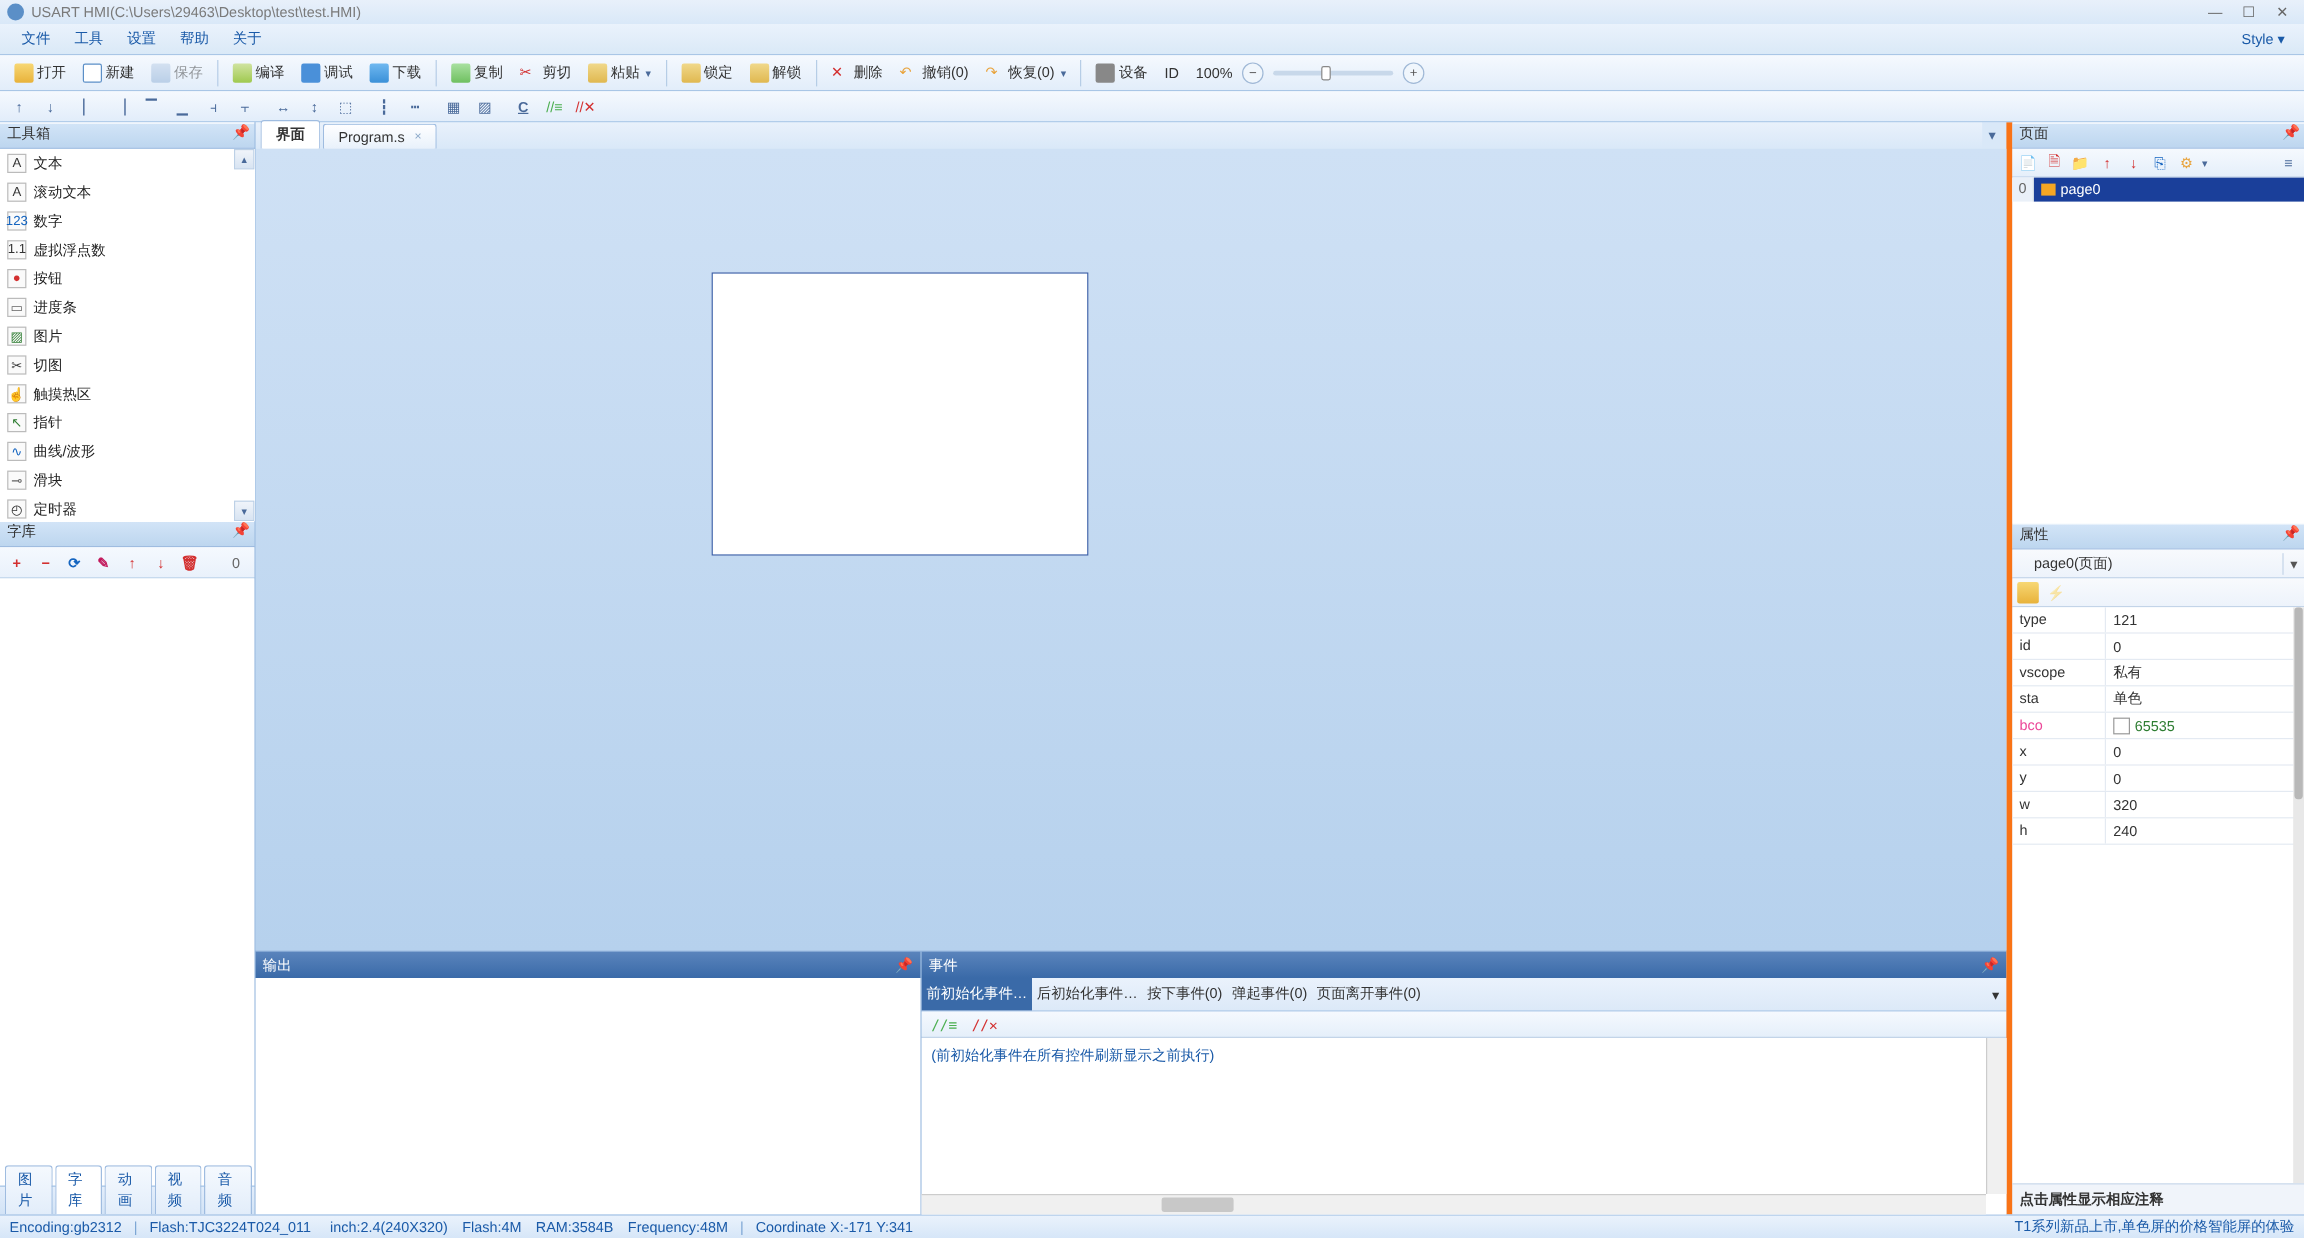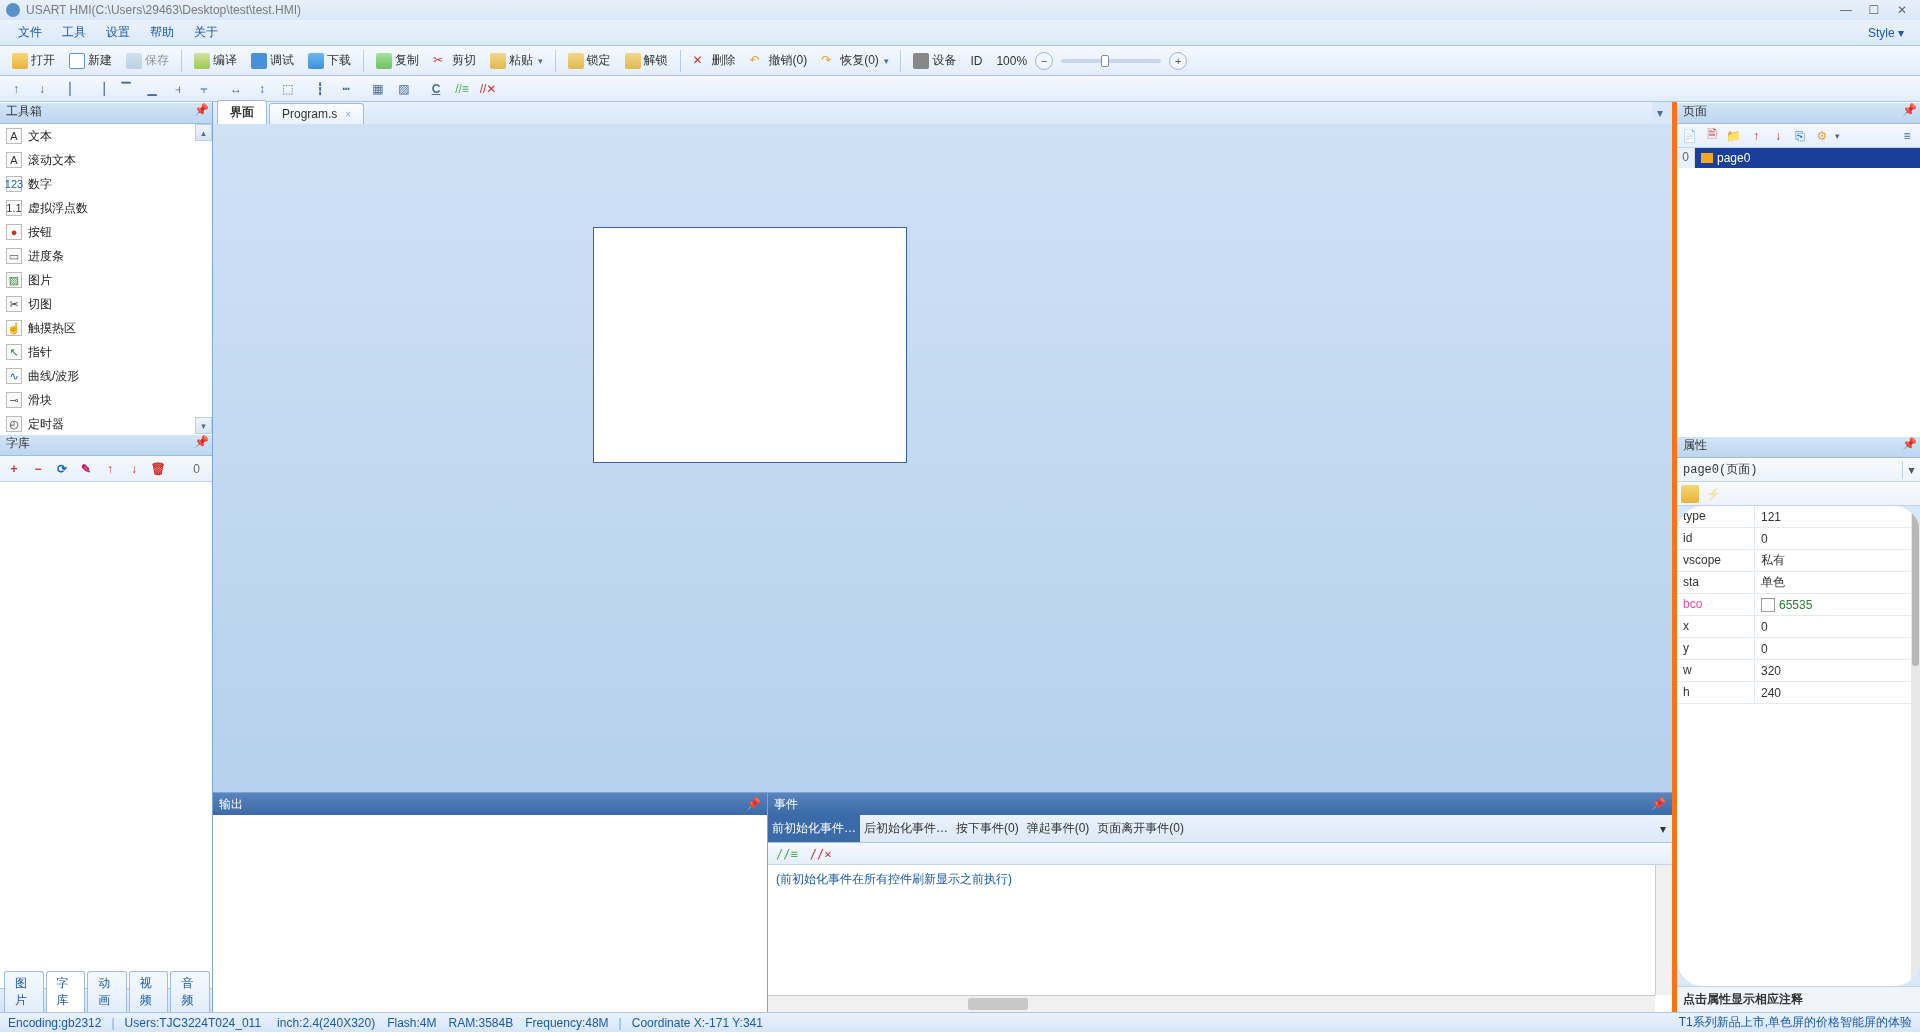--- a/index.html
+++ b/index.html
@@ -99,25 +99,25 @@
 
 .page-toolbar { height: 24px; background: linear-gradient(#f5f9fe,#e5effa); border-bottom: 1px solid #c3d4e8; display: flex; align-items: center; padding: 0 4px; gap: 4px; }
 .page-toolbar .pb { width: 18px; height: 18px; display: flex; align-items: center; justify-content: center; cursor: default; }
 .page-list { flex: 1; background: #fff; }
 .page-list .page-row { display: flex; height: 20px; }
 .page-list .page-idx { width: 18px; background: #eaf0f8; border-right: 1px solid #d0dae6; text-align: center; color: #666; padding-top: 2px; }
 .page-list .page-name { flex: 1; background: #1a3f9a; color: #fff; padding: 2px 6px; display: flex; align-items: center; gap: 4px; }
 .page-list .page-icon { width: 12px; height: 10px; background: #f5a623; display: inline-block; }
 
 .prop-select-row { height: 24px; background: linear-gradient(#f8fafd,#edf3fb); border-bottom: 1px solid #c3d4e8; display: flex; align-items: center; }
-.prop-select { flex: 1; padding: 2px 6px; border: none; background: transparent; color: #333; font-family: Liberation Mono, monospace; }
+.prop-select { flex: 1; padding: 2px 18px; border: none; background: transparent; color: #333; }
 .prop-dd-btn { width: 18px; height: 18px; display: flex; align-items: center; justify-content: center; color: #555; border-left: 1px solid #c3d4e8; }
 .prop-icon-row { height: 24px; background: linear-gradient(#f8fafd,#edf3fb); border-bottom: 1px solid #c3d4e8; display: flex; align-items: center; padding: 0 4px; gap: 6px; }
 .prop-icon-row .pi { width: 18px; height: 18px; display: flex; align-items: center; justify-content: center; }
-.prop-grid { flex: 1; background: #fff; overflow-y: auto; position: relative; border-radius: 26px; }
+.prop-grid { flex: 1; background: #fff; overflow-y: auto; position: relative; }
 .prop-row { display: flex; height: 22px; border-bottom: 1px solid #e4eaf2; }
 .prop-key { width: 78px; padding: 3px 6px; color: #333; border-right: 1px solid #e4eaf2; }
 .prop-key.green { color: #ec4899; }
 .prop-val { flex: 1; padding: 3px 6px; color: #333; display: flex; align-items: center; gap: 4px; }
 .color-swatch { width: 14px; height: 14px; background: #fff; border: 1px solid #999; display: inline-block; }
 .prop-hint { height: 26px; background: #f0f4fa; border-top: 1px solid #c3d4e8; padding: 4px 6px; font-weight: bold; color: #333; }
 .prop-scroll-v { position: absolute; right: 0; top: 0; bottom: 0; width: 9px; background: #e8e8e8; }
 .prop-scroll-v .thumb { position: absolute; top: 0; left: 1px; width: 7px; height: 160px; background: #b8b8b8; border-radius: 3px; }
 
 
@@ -500,21 +500,21 @@
           <div class="thumb"></div>
         </div>
     </div>
     <div class="prop-hint">点击属性显示相应注释</div>
   </div>
 </div>
 
 <div class="statusbar">
   <span>Encoding:gb2312</span>
     <span class="ssep">|</span>
-  <span>Users:TJC3224T024_011</span>
+  <span>Flash:TJC3224T024_011</span>
   <span style="margin-left:10px">inch:2.4(240X320)</span>
   <span style="margin-left:6px">Flash:4M</span>
   <span style="margin-left:6px">RAM:3584B</span>
   <span style="margin-left:6px">Frequency:48M</span>
   <span class="ssep">|</span>
   <span style="">Coordinate X:-171   Y:341</span>
   <span class="sp"></span>
   <span class="promo">T1系列新品上市,单色屏的价格智能屏的体验</span>
 </div>
 

